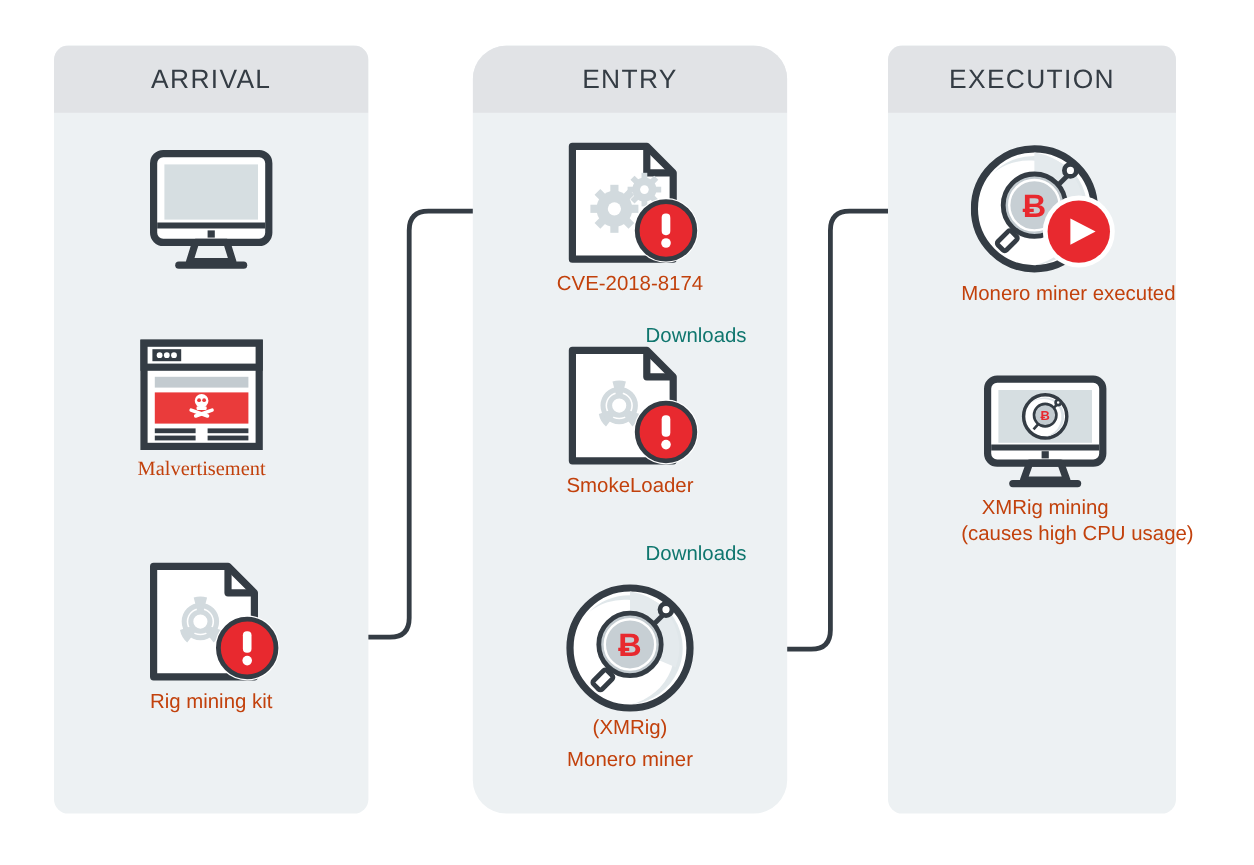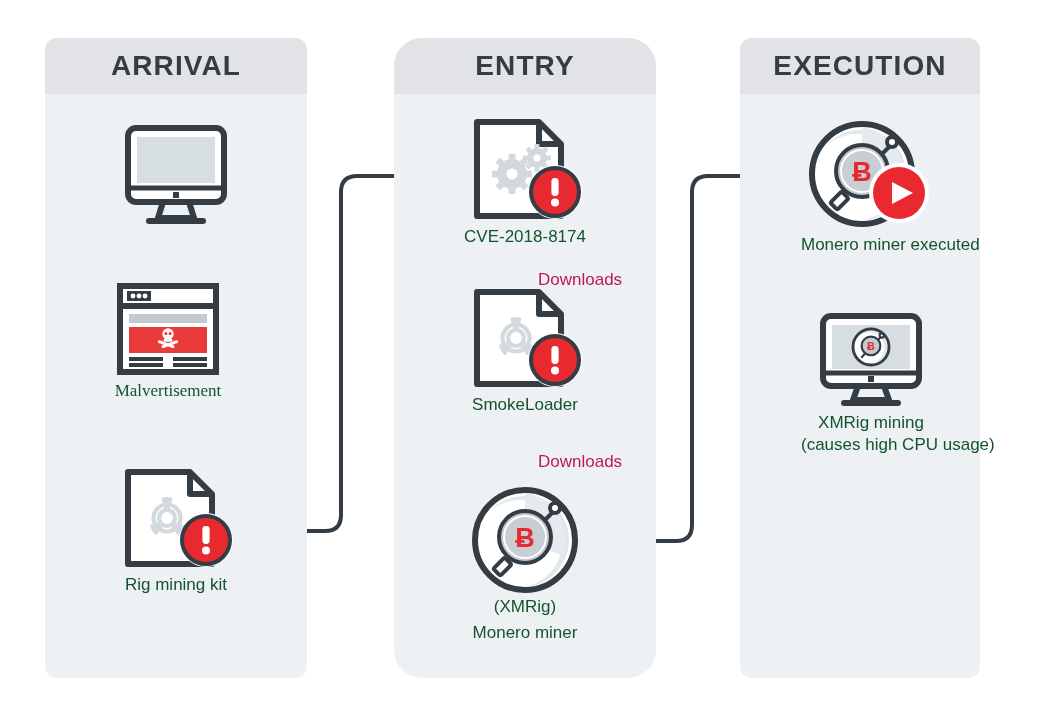--- a/index.html
+++ b/index.html
@@ -18,49 +18,49 @@
     border-radius:12px;
     overflow:hidden;
     background:#edf1f3;
   }
   .panel-head{
     height:56px;
     background:#e1e3e6;
     display:flex;align-items:center;justify-content:center;
   }
   .panel-title{
-    font-size:28px;
-    font-weight:bold;
+    font-size:22px;
+    font-weight:normal;
     letter-spacing:1.1px;
     color:#343c44;
     font-family:"Liberation Sans","DejaVu Sans",sans-serif;
   }
   .panel-body{position:relative;height:calc(100% - 56px);}
 
   #panel-0{left:45px;top:38px;width:262px;height:640px;}
   #panel-1{left:394px;top:38px;width:262px;height:640px;border-radius:28px;}
   #panel-2{left:740px;top:38px;width:240px;height:640px;}
 
   
   .node{position:absolute;text-align:center;}
   .node-label{
-    color:#14532d;
+    color:#c2410c;
     font-size:17px;
     line-height:22px;
     white-space:nowrap;
     margin-top:4px;
   }
   .icon-wrap{display:flex;align-items:center;justify-content:center;}
 
   
   .conn{position:absolute;left:0;top:0;pointer-events:none;}
 
   .edge-label{
     position:absolute;
-    color:#be185d;
+    color:#0f766e;
     font-size:17px;
     white-space:nowrap;
   }
 </style>
 </head>
 <body>
 
 <div class="stage">
 
   <svg class="conn" width="1045" height="721">

